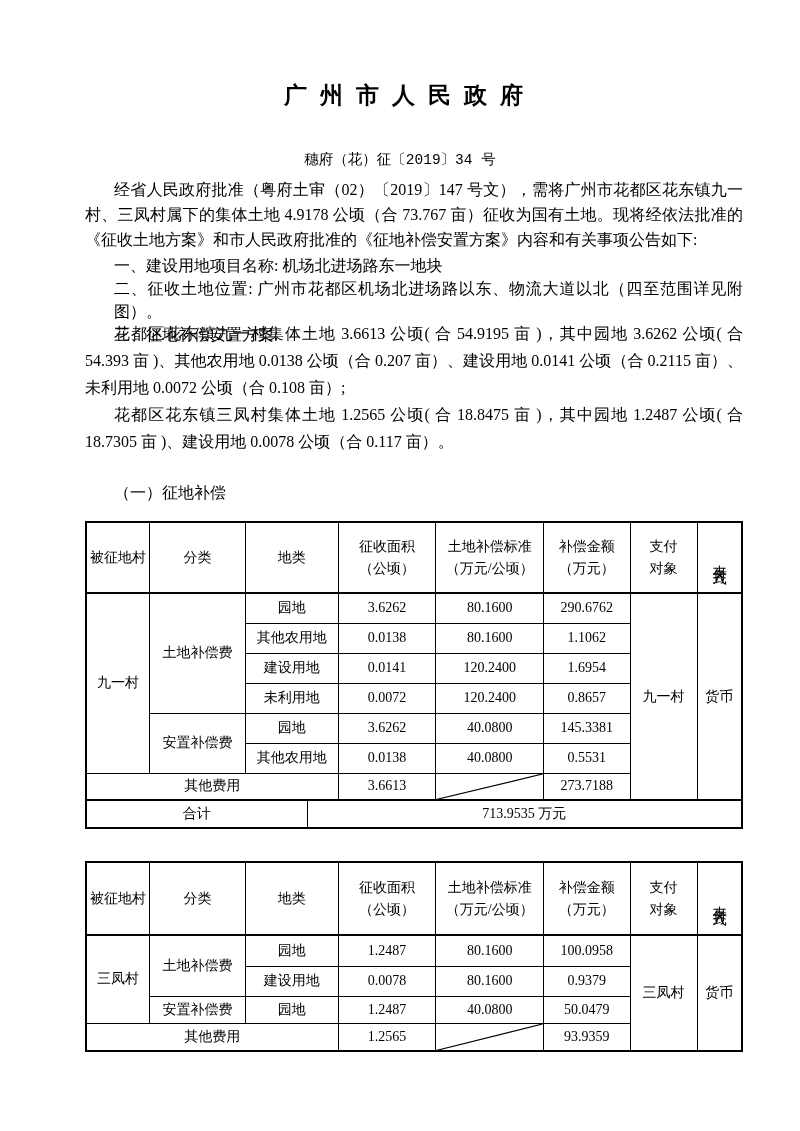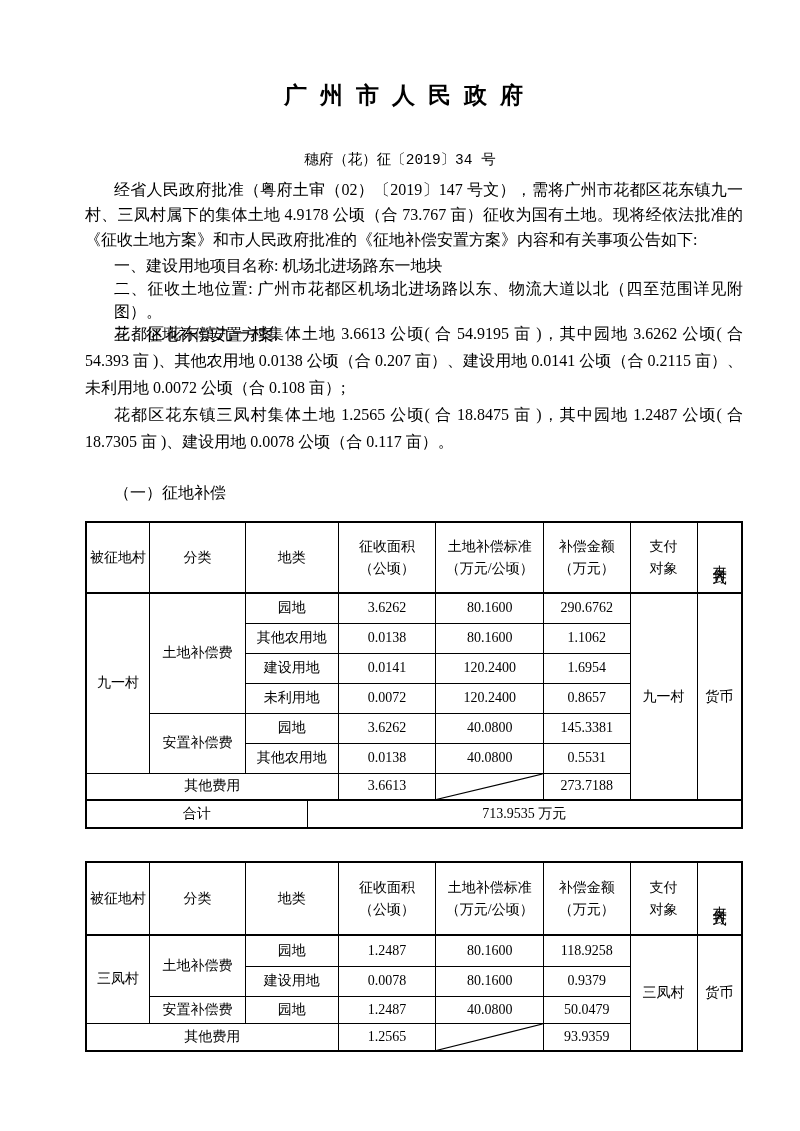--- a/index.html
+++ b/index.html
@@ -211,21 +211,21 @@
         <th><span class="vtext">支付方式</span></th>
       </tr>
     </thead>
     <tbody>
       <tr style="height:31px">
         <td rowspan="3">三凤村</td>
         <td rowspan="2">土地补偿费</td>
         <td colspan="2">园地</td>
         <td>1.2487</td>
         <td>80.1600</td>
-        <td>118.9258</td>
+        <td>100.0958</td>
         <td rowspan="4">三凤村</td>
         <td rowspan="4">货币</td>
       </tr>
       <tr style="height:30px">
         <td colspan="2">建设用地</td>
         <td>0.0078</td>
         <td>80.1600</td>
         <td>0.9379</td>
       </tr>
       <tr style="height:27px">

